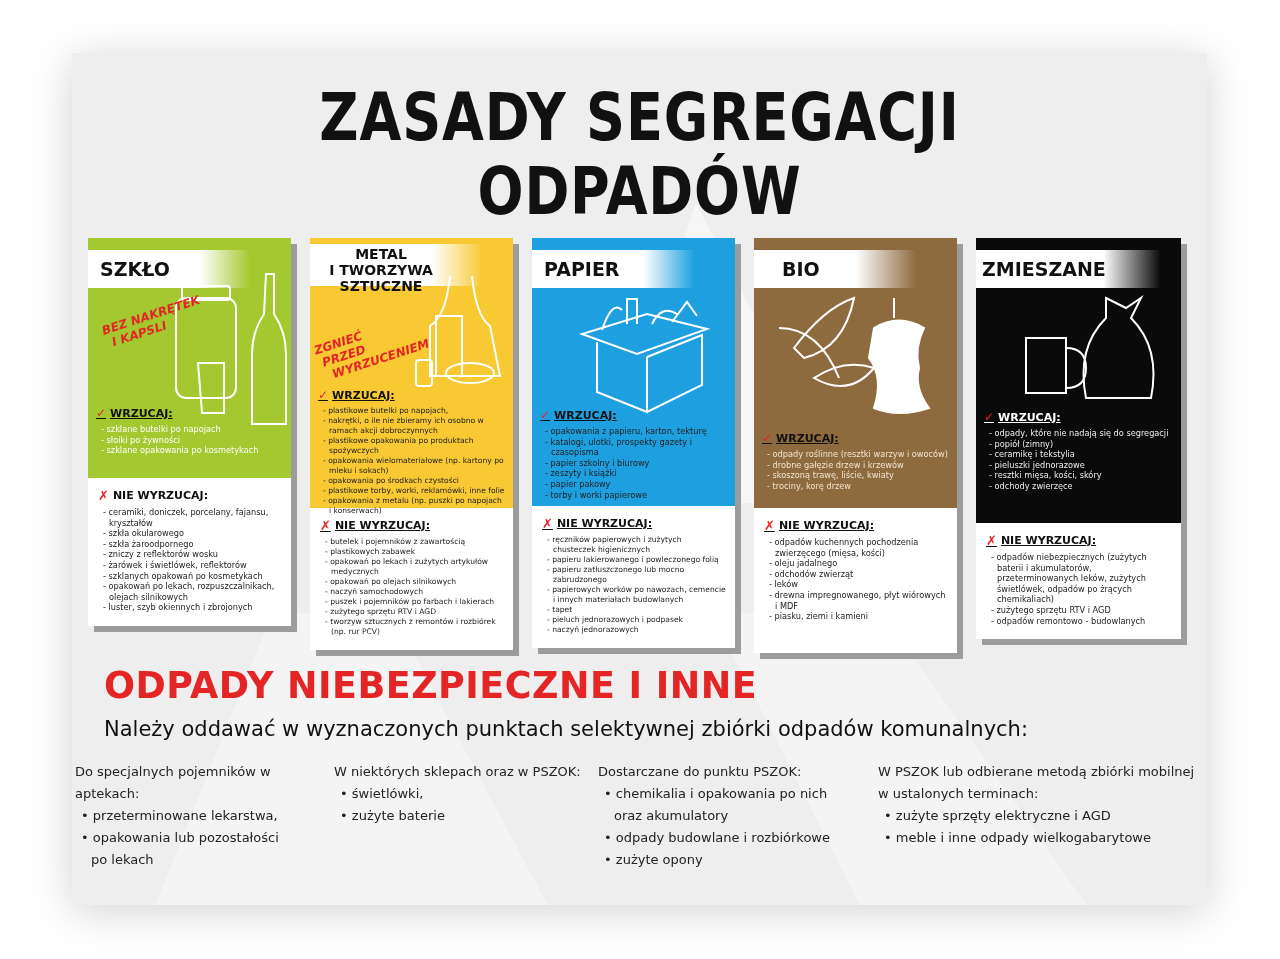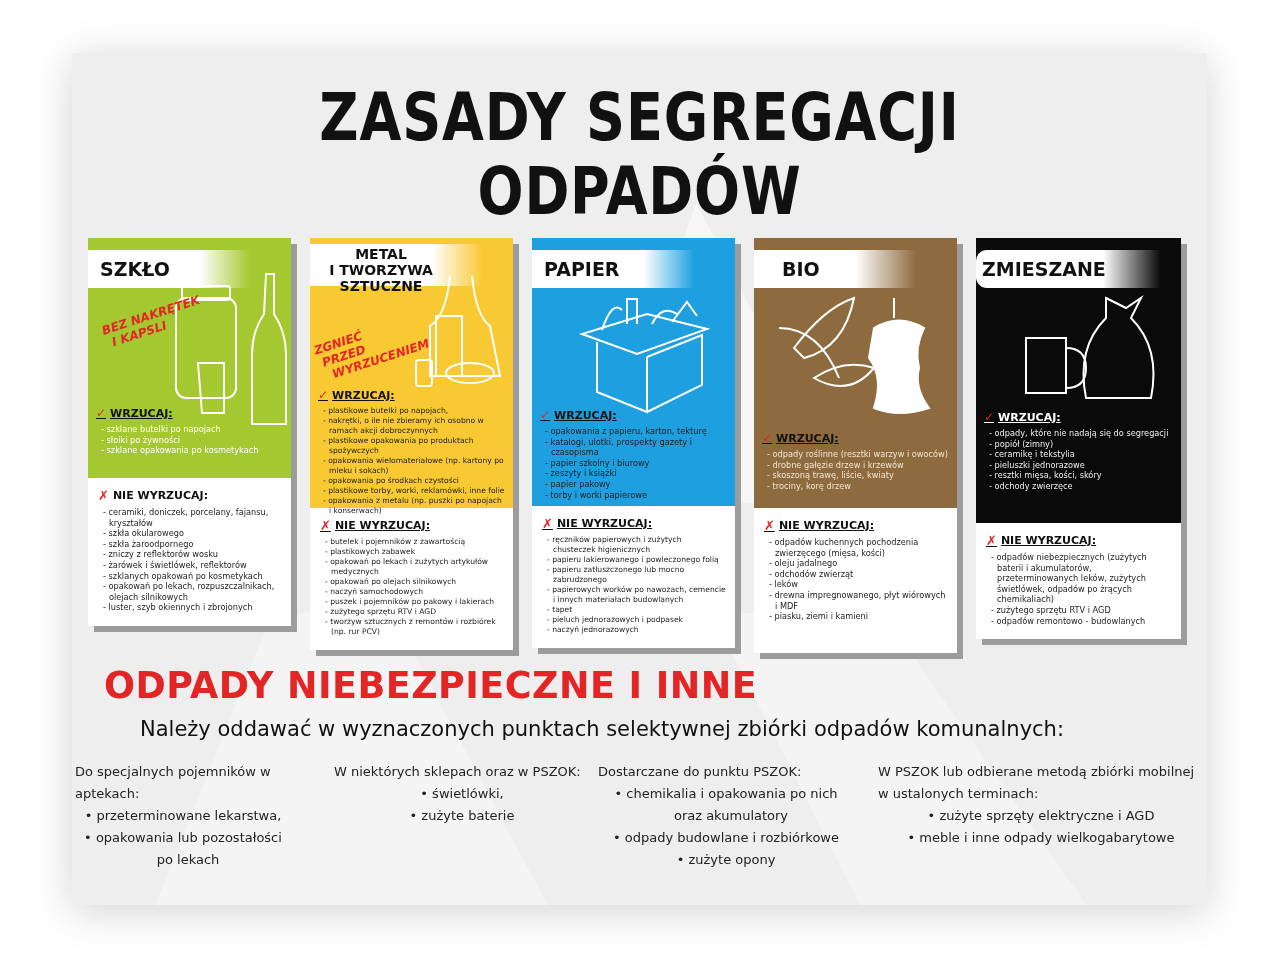--- a/index.html
+++ b/index.html
@@ -18,24 +18,24 @@
   .sec-title { font-weight:bold; font-size:11px; text-decoration:underline; color:#111; margin:0 0 4px 0; display:flex; align-items:center; gap:4px; }
   .mark-ok { color:#e32526; font-weight:bold; font-size:12px; text-decoration:none; }
   .mark-x { color:#e32526; font-weight:bold; font-size:13px; text-decoration:none; }
   .list { margin:1px; padding:0; list-style:none; font-size:8.2px; line-height:10.6px; color:#222; }
   .list li { padding-left:10px; text-indent:-6px; }
   .list li::before { content:"- "; }
   .do { position:absolute; left:8px; right:6px; }
   .dont { padding:10px 8px 12px 10px; }
 
   .haz-title { position:absolute; left:32px; top:610px; font-size:38px; font-weight:bold; color:#e32526; letter-spacing:0.5px; transform:scaleX(0.96); transform-origin:left; }
-  .haz-sub { position:absolute; left:32px; top:664px; font-size:21px; color:#111; white-space:nowrap;margin-left:36px; }
+  .haz-sub { position:absolute; left:32px; top:664px; font-size:21px; color:#111; white-space:nowrap; }
   .haz-col { position:absolute; top:708px; font-size:13px; color:#222; line-height:22px; }
   .haz-col ul { list-style:none; margin:0; padding:0; }
-  .haz-col li { padding-left:16px; text-indent:-10px;text-align:center; }
+  .haz-col li { padding-left:16px; text-indent:-10px; }
   .haz-col li::before { content:"• "; }
 </style>
 </head>
 <body>
 
 <div class="poster">
 
   <div class="bg-arrow" style="left:520px;top:150px;width:260px;height:300px;clip-path:polygon(40% 0,100% 100%,0 100%);opacity:0.8;"></div>
   <div class="bg-arrow" style="left:80px;top:560px;width:400px;height:300px;clip-path:polygon(30% 0,60% 0,100% 100%,0 100%);opacity:0.6;"></div>
   <div class="bg-arrow" style="left:640px;top:560px;width:380px;height:300px;clip-path:polygon(0 0,45% 0,100% 100%,40% 100%);opacity:0.6;"></div>
@@ -128,21 +128,21 @@
       <div class="sec-title">
           <span class="mark-x">✗</span>
           <span>NIE WYRZUCAJ:</span>
         </div>
       <ul class="list" style="font-size:7.6px;line-height:10px;">
         <li>butelek i pojemników z zawartością</li>
           <li>plastikowych zabawek</li>
           <li>opakowań po lekach i zużytych artykułów medycznych</li>
           <li>opakowań po olejach silnikowych</li>
           <li>naczyń samochodowych</li>
-          <li>puszek i pojemników po pakowy i lakierach</li>
+          <li>puszek i pojemników po farbach i lakierach</li>
           <li>zużytego sprzętu RTV i AGD</li>
           <li>tworzyw sztucznych z remontów i rozbiórek (np. rur PCV)</li>
       </ul>
     </div>
   </div>
 
   <div class="card" style="left:460px;">
     <div class="top" style="height:268px;background:#1ea0e0;">
       <div class="hdr" style="background:linear-gradient(90deg,#fff 55%,rgba(255,255,255,0) 80%);">
         <div class="hdr-label" style="top:8px;">PAPIER</div>
@@ -221,21 +221,21 @@
           <li>odchodów zwierząt</li>
           <li>leków</li>
           <li>drewna impregnowanego, płyt wiórowych i MDF</li>
           <li>piasku, ziemi i kamieni</li>
       </ul>
     </div>
   </div>
 
   <div class="card" style="left:904px;width:205px;">
     <div class="top" style="height:285px;background:#0a0a0a;">
-      <div class="hdr" style="background:linear-gradient(90deg,#fff 62%,rgba(255,255,255,0) 90%);border-radius:11px;">
+      <div class="hdr" style="background:linear-gradient(90deg,#fff 62%,rgba(255,255,255,0) 90%);">
         <div class="hdr-label" style="top:8px;left:6px;">ZMIESZANE</div>
       </div>
       <svg style="position:absolute;left:40px;top:50px;" width="150" height="120" viewBox="0 0 150 120" fill="none" stroke="#fff" stroke-width="2">
         <path d="M10 50 h40 v55 h-40z"></path>
           <path d="M50 60 q20 0 20 20 q0 20 -20 20"></path>
         <path d="M90 10 l20 10 l15-10 l-10 20 q30 30 20 80 h-65 q-10-50 20-80z"></path>
       </svg>
       <div class="do" style="top:172px;">
         <div class="sec-title" style="color:#fff;">
             <span class="mark-ok">✓</span>

